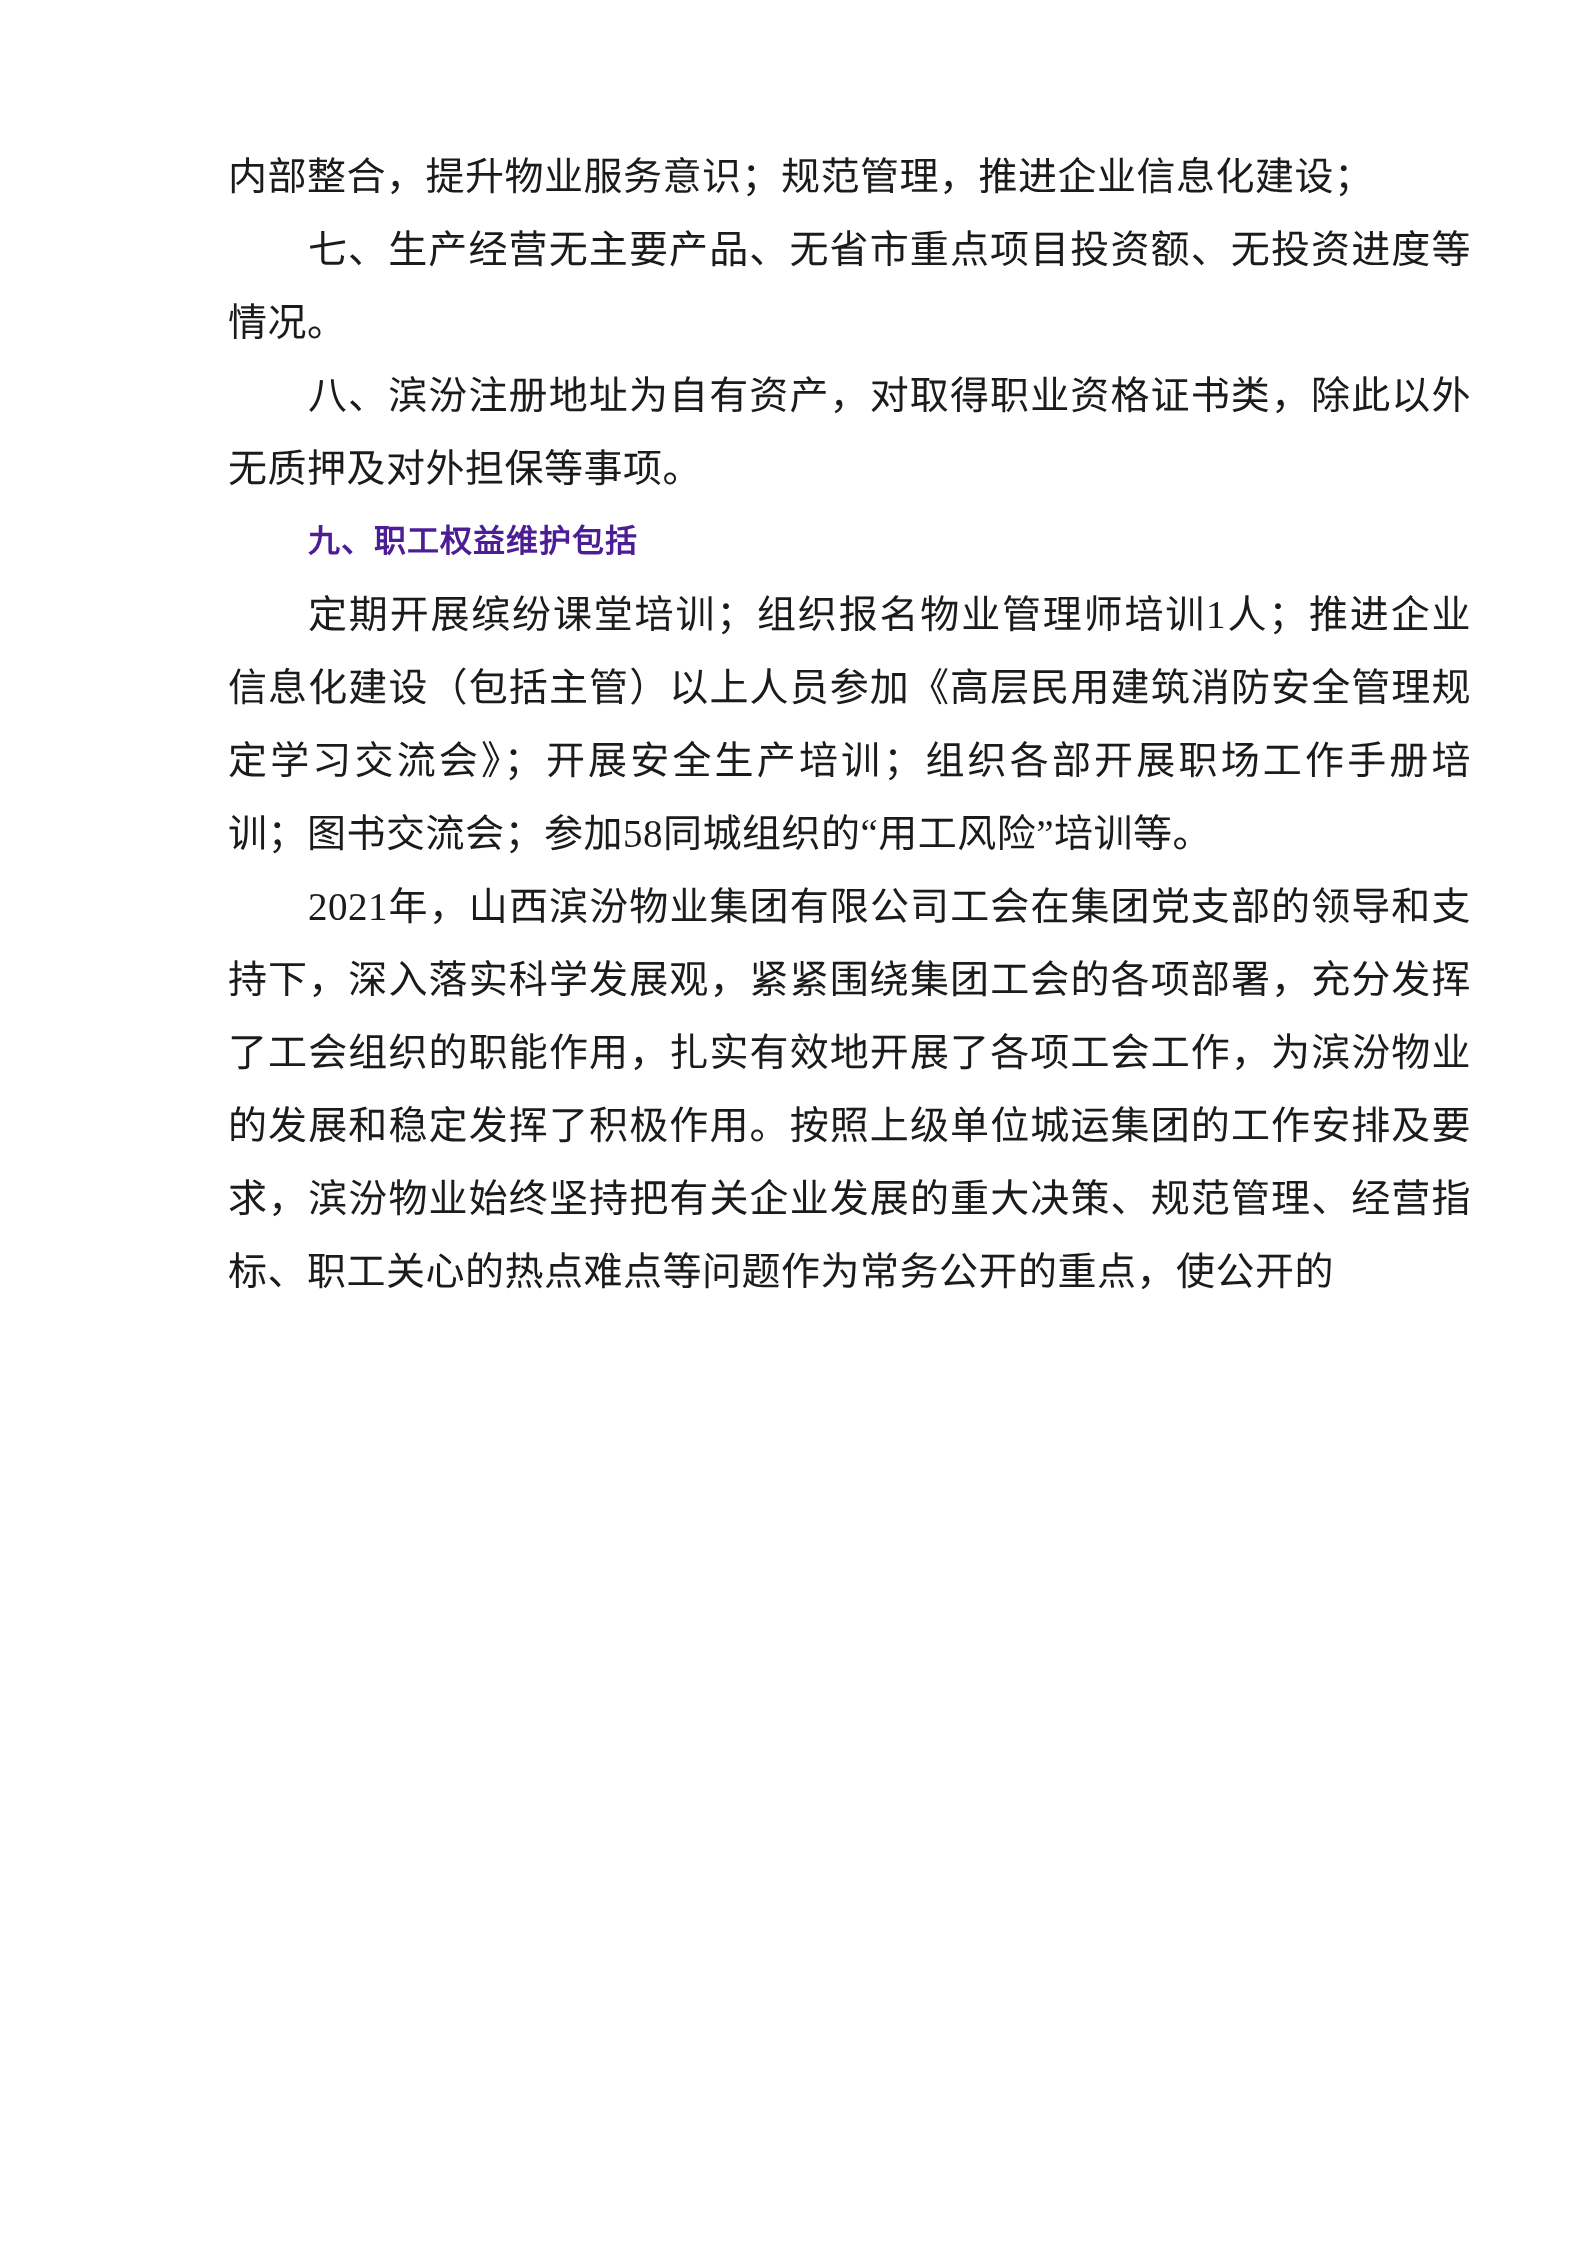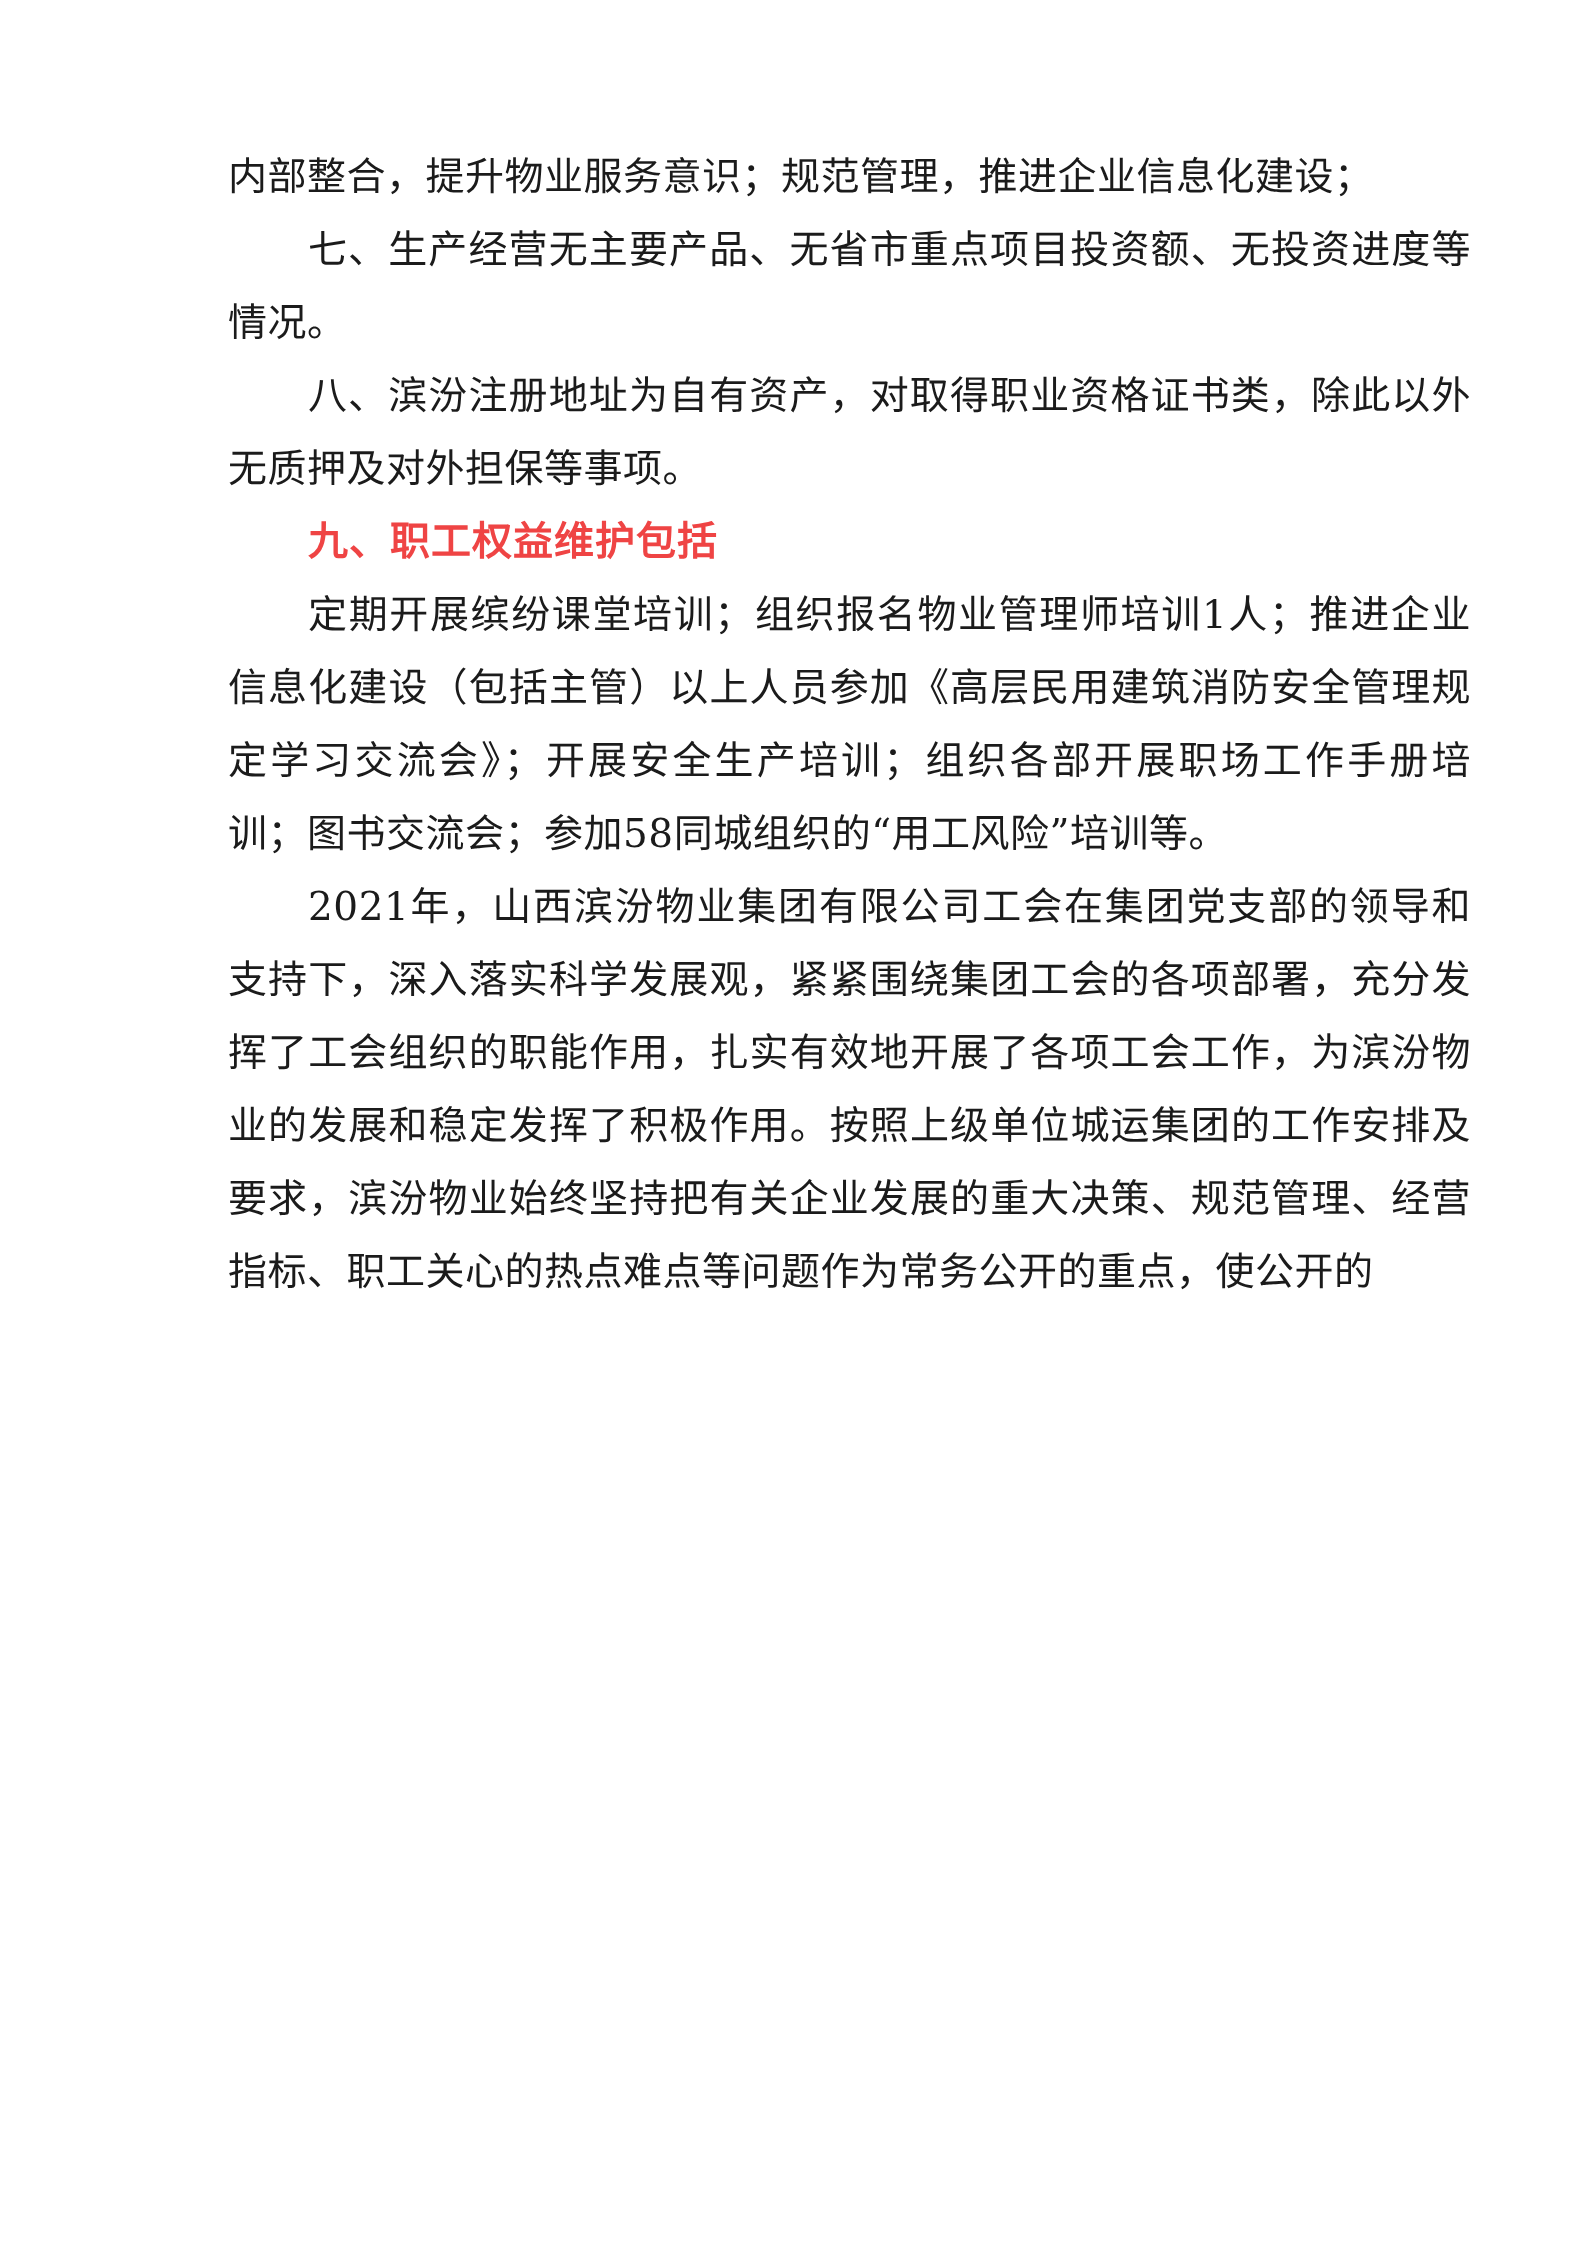--- a/index.html
+++ b/index.html
@@ -27,29 +27,30 @@
     font-size: 39px;
     line-height: 73px;
     text-align: justify;
     text-justify: inter-ideograph;
     letter-spacing: 0.5px;
     text-indent: 0;
     color: #1b1b1b;
   }
   p.indent {
     text-indent: 80px;
+    font-family: Liberation Serif, serif;
   }
   p.heading {
     margin: 0;
-    font-size: 40px;
+    font-size: 32px;
     line-height: 73px;
     font-weight: bold;
     text-indent: 80px;
     letter-spacing: 1px;
-    color: #ef4444;
+    color: #4c1d95;
     font-family: "DejaVu Sans", "Liberation Sans", sans-serif;
   }
 </style>
 </head>
 <body>
 
 <div class="page">
   <div class="doc-body">
 
     <p class="para">内部整合，提升物业服务意识；规范管理，推进企业信息化建设；</p>

